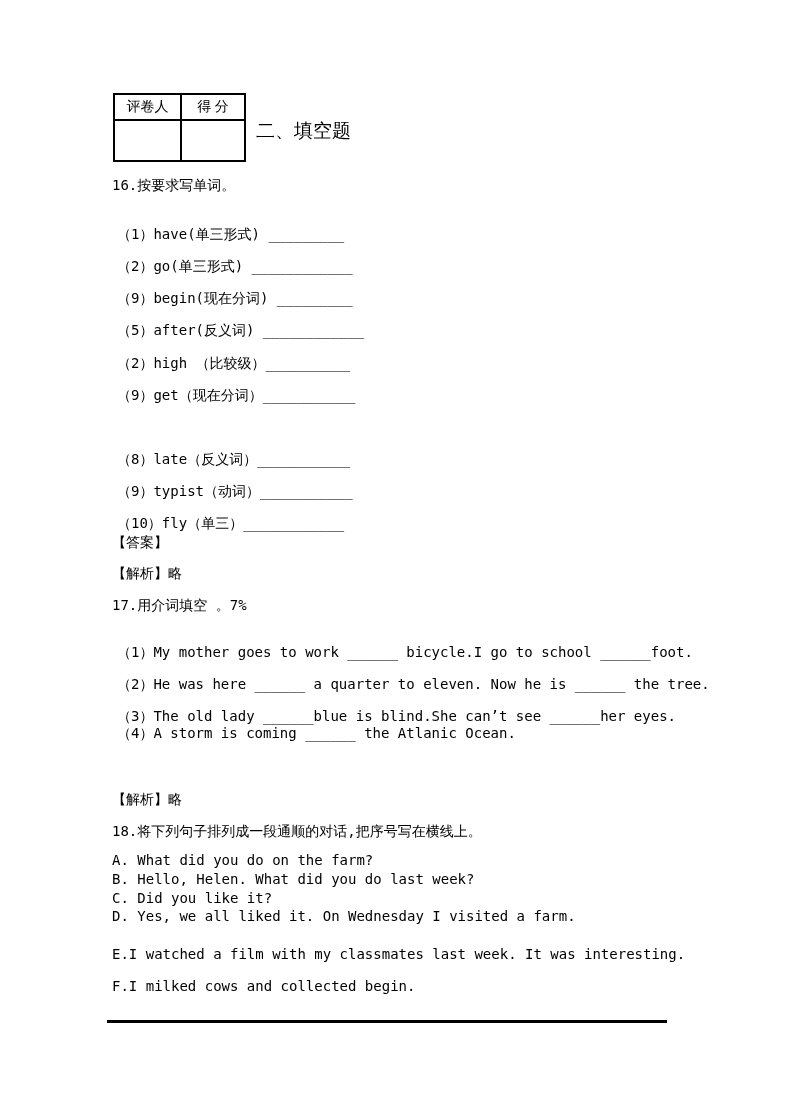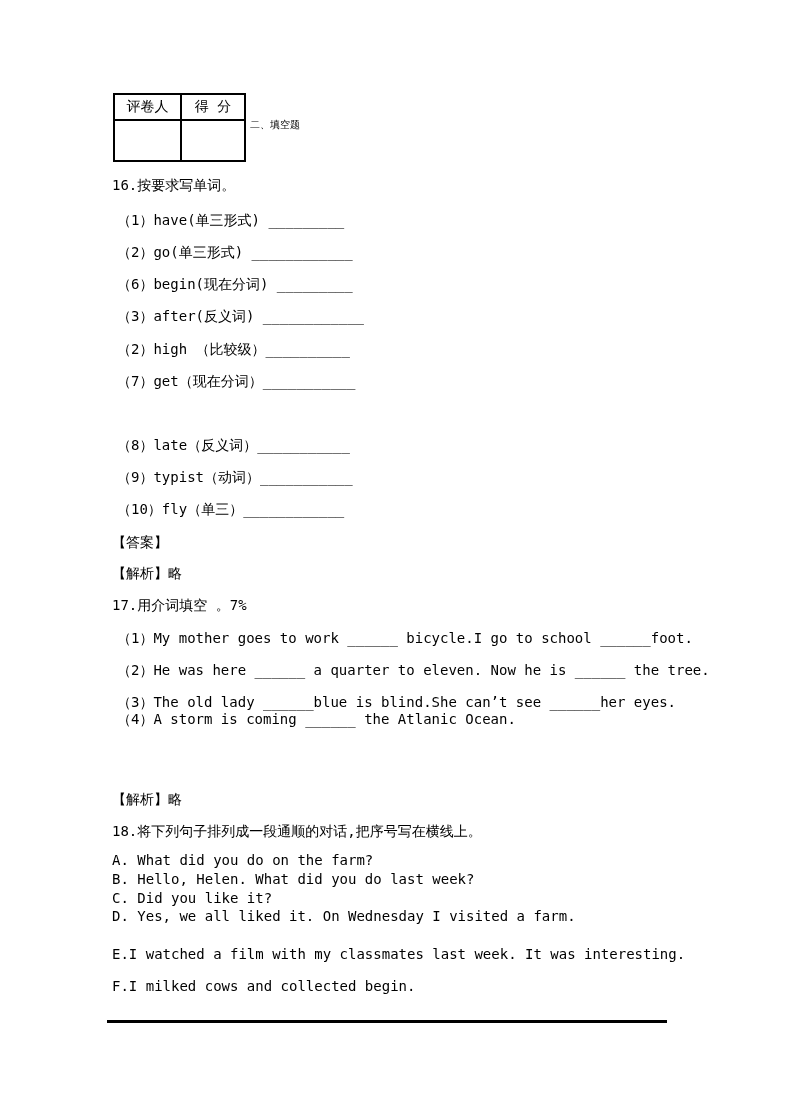--- a/index.html
+++ b/index.html
@@ -3,31 +3,31 @@
 <meta charset="utf-8">
 <style>
   html,body { margin:0; padding:0; background:#ffffff; }
   .page {
     position:relative; width:790px; height:1119px;
     background:#ffffff; color:#000000;
     font-family:"DejaVu Sans Mono","Liberation Mono",monospace;
     font-size:14px;
   }
   .line { position:absolute; left:112px; white-space:pre; line-height:17px; }
-  .indent { left:117px; }
+  .indent { left:117px;margin-top:14px; }
   table.grader { position:absolute; left:113px; top:93px; border-collapse:collapse; table-layout:fixed;border-radius:9px; }
   table.grader td {
     border:2px solid #000000; padding:0; text-align:center; vertical-align:middle;
     font-family:"DejaVu Sans Mono","Liberation Mono",monospace; font-size:14px;
   }
   table.grader .hdr td { height:24px; }
   table.grader .blank td { height:39px; }
   table.grader td.c1 { width:65px; }
-  table.grader td.c2 { width:62px; }
-  .section-header { position:absolute; left:250px; top:118px; font-size:10px; white-space:pre; }
+  table.grader td.c2 { width:62px;font-family:Liberation Serif, serif; }
+  .section-header { position:absolute; left:256px; top:118px; font-size:19px; white-space:pre; }
   .hline { position:absolute; left:107px; top:1020px; width:560px; height:3px; background:#000000; }
 </style>
 </head>
 <body>
 
 <div class="page">
 
   <table class="grader">
     <tbody>
       <tr class="hdr">
@@ -39,24 +39,24 @@
         <td class="c2"></td>
       </tr>
     </tbody>
   </table>
 
   <div class="section-header">二、填空题</div>
 
   <div class="line" style="top:177px">16.按要求写单词。</div>
   <div class="line indent" style="top:212px">（1）have(单三形式) _________</div>
   <div class="line indent" style="top:244px">（2）go(单三形式) ____________</div>
-  <div class="line indent" style="top:276px">（6）begin(现在分词) _________</div>
-  <div class="line indent" style="top:308px">（3）after(反义词) ____________</div>
+  <div class="line indent" style="top:276px">（9）begin(现在分词) _________</div>
+  <div class="line indent" style="top:308px">（5）after(反义词) ____________</div>
   <div class="line indent" style="top:341px">（2）high （比较级）__________</div>
-  <div class="line indent" style="top:373px">（7）get（现在分词）___________</div>
+  <div class="line indent" style="top:373px">（9）get（现在分词）___________</div>
   <div class="line indent" style="top:437px">（8）late（反义词）___________</div>
   <div class="line indent" style="top:469px">（9）typist（动词）___________</div>
   <div class="line indent" style="top:501px">（10）fly（单三）____________</div>
   <div class="line" style="top:534px">【答案】</div>
   <div class="line" style="top:565px">【解析】略</div>
 
   <div class="line" style="top:597px">17.用介词填空 。7%</div>
   <div class="line indent" style="top:630px">（1）My mother goes to work ______ bicycle.I go to school ______foot.</div>
   <div class="line indent" style="top:662px">（2）He was here ______ a quarter to eleven. Now he is ______ the tree.</div>
   <div class="line indent" style="top:694px">（3）The old lady ______blue is blind.She can’t see ______her eyes.</div>

